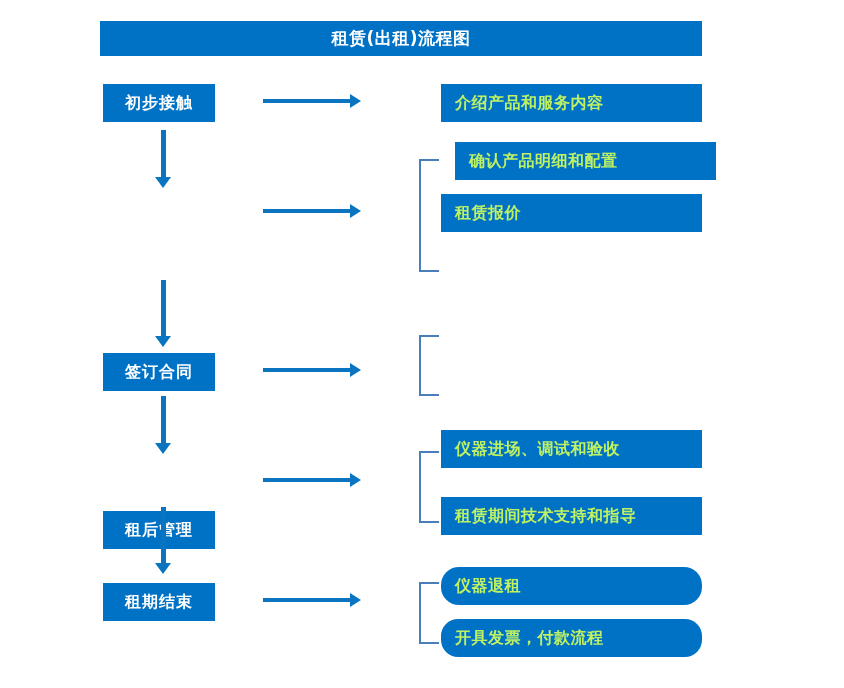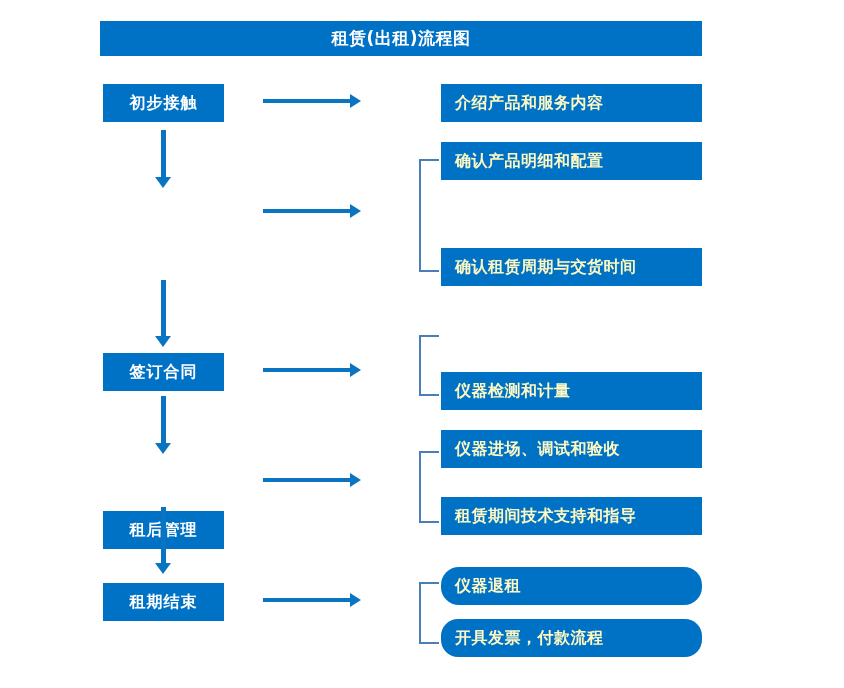--- a/index.html
+++ b/index.html
@@ -35,39 +35,39 @@
     align-items: center;
     justify-content: center;
     font-size: 17px;
     font-weight: bold;
     letter-spacing: 0.5px;
   }
 
   .stage-box {
     position: absolute;
     left: 103px;
-    width: 121px;
+    width: 112px;
     height: 38px;
     background: #0072C6;
     color: #ffffff;
     display: flex;
     align-items: center;
     justify-content: center;
     font-size: 16px;
     font-weight: bold;
     letter-spacing: 1px;
   }
 
   .detail-box {
     position: absolute;
     left: 441px;
     width: 261px;
     height: 38px;
     background: #0072C6;
-    color: #fef9c3;
+    color: #bef264;
     display: flex;
     align-items: center;
     font-size: 16px;
     font-weight: bold;
     padding-left: 14px;
     box-sizing: border-box;
     letter-spacing: 0.5px;
   }
 
   .v-arrow {
@@ -143,37 +143,36 @@
 
   <div class="detail-box" style="top:76px;">介绍产品和服务内容</div>
 
   <div class="v-arrow" style="top:122px; height:58px;">
     <div class="shaft" style="height:47px;"></div>
     <div class="head" style="top:47px;"></div>
   </div>
 
   <div class="bracket" style="top:151px; height:113px;"></div>
 
-  <div class="detail-box" style="top:134px;">确认产品明细和配置</div>
-  <div class="detail-box" style="top:240px;">确认租赁周期与交货时间</div>
+  <div class="detail-box" style="top:134px;margin-left:14px;">确认产品明细和配置</div>
+  <div class="detail-box" style="top:186px;">租赁报价</div>
 
 
   <div class="h-arrow" style="top:196px;">
     <div class="shaft"></div>
     <div class="head"></div>
   </div>
 
   <div class="v-arrow" style="top:272px; height:67px;">
     <div class="shaft" style="height:56px;"></div>
     <div class="head" style="top:56px;"></div>
   </div>
 
   <div class="bracket" style="top:327px; height:61px;"></div>
 
-  <div class="detail-box" style="top:364px;">仪器检测和计量</div>
 
   <div class="stage-box" style="top:345px;">签订合同</div>
 
   <div class="h-arrow" style="top:355px;">
     <div class="shaft"></div>
     <div class="head"></div>
   </div>
 
   <div class="v-arrow" style="top:388px; height:58px;">
     <div class="shaft" style="height:47px;"></div>

